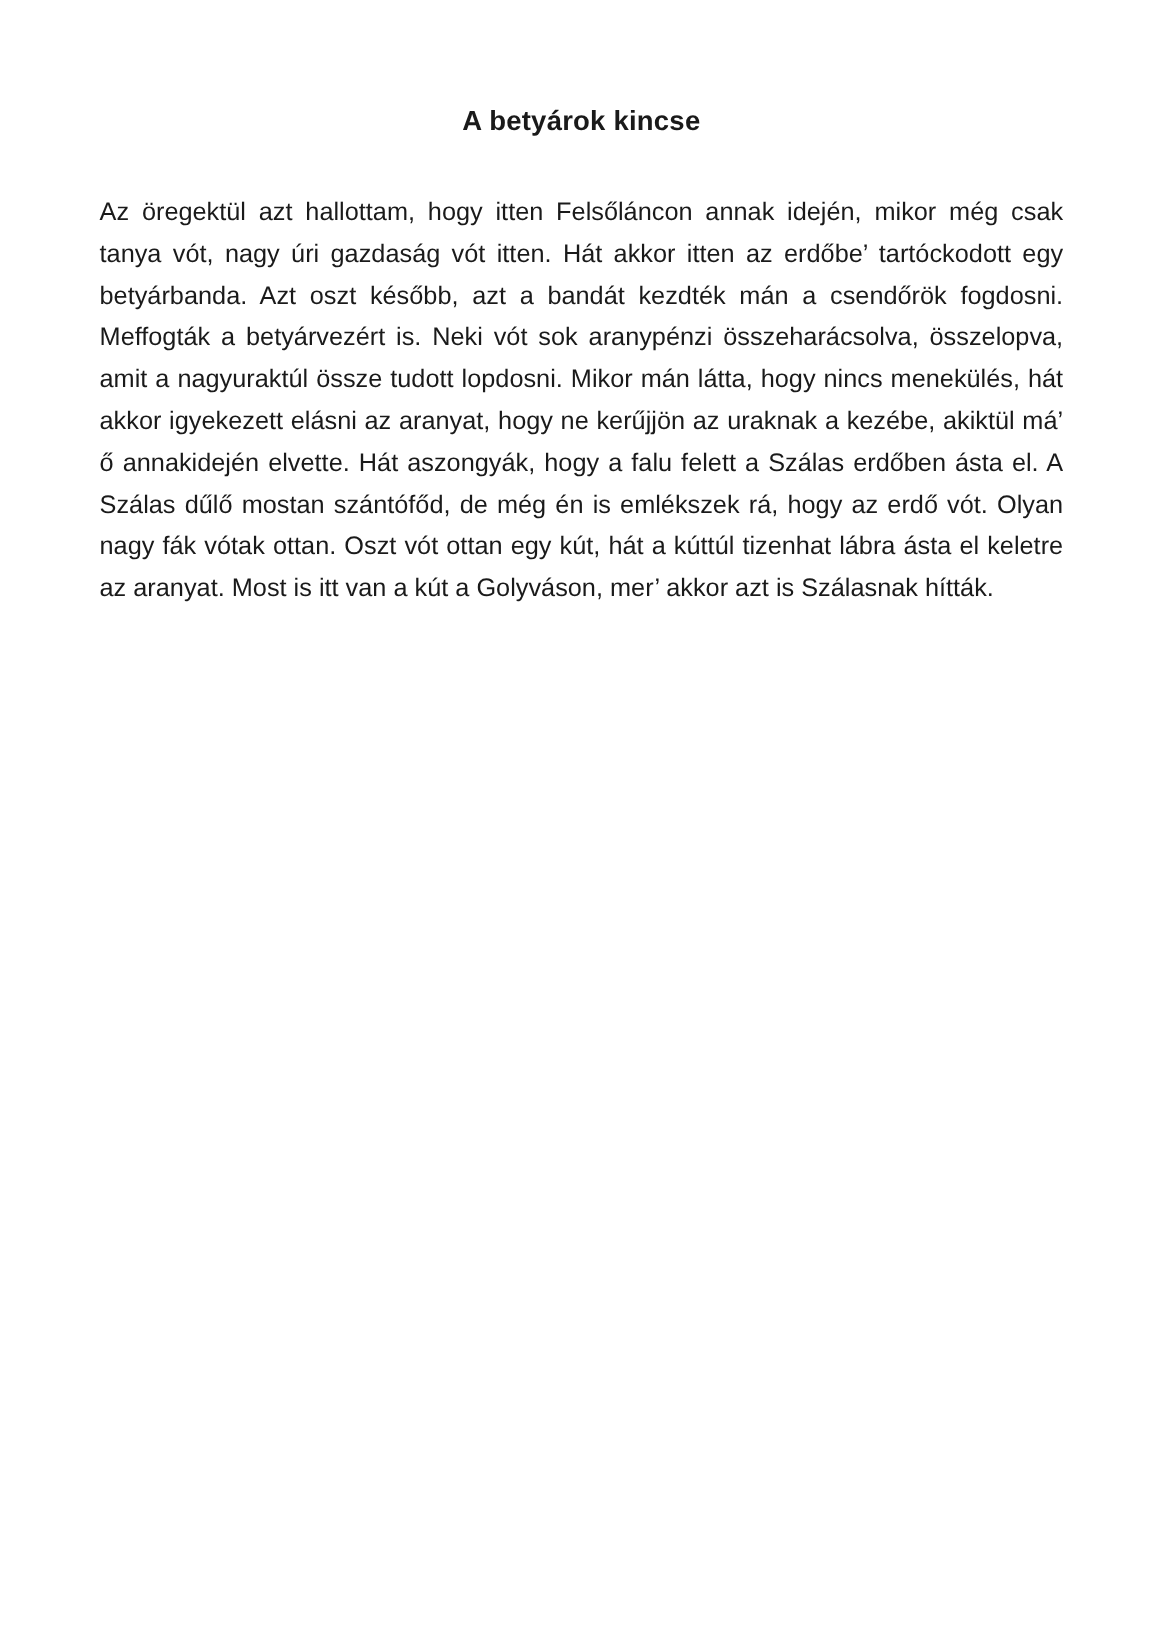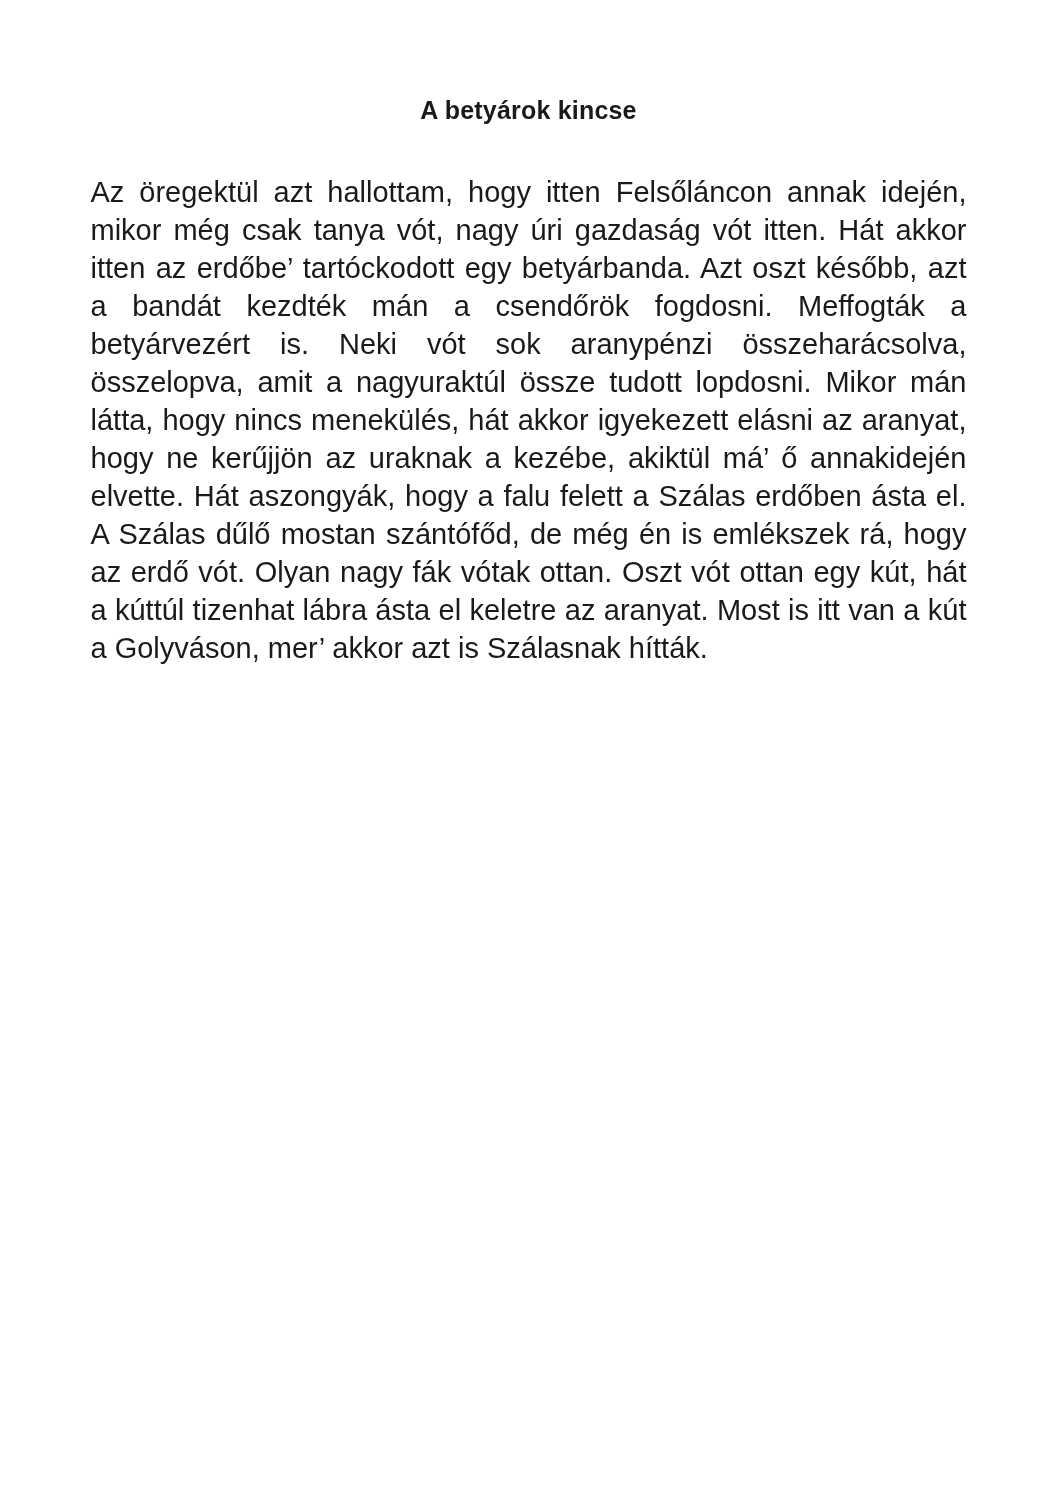--- a/index.html
+++ b/index.html
@@ -20,21 +20,21 @@
       margin-top: 96px;
       text-align: center;
       font-size: 25px;
       font-weight: 700;
       color: #1a1a1a;
       letter-spacing: 0.2px;
     }
     .doc-body {
       margin: 48px auto 0 auto;
       width: 876px;
-      font-size: 29px;
+      font-size: 23px;
       line-height: 38px;
       color: #1a1a1a;
       text-align: justify;
     }
     .doc-body p {
       text-align: justify;
     }
     .doc-body p.indented {
       text-indent: 26px;
     }

